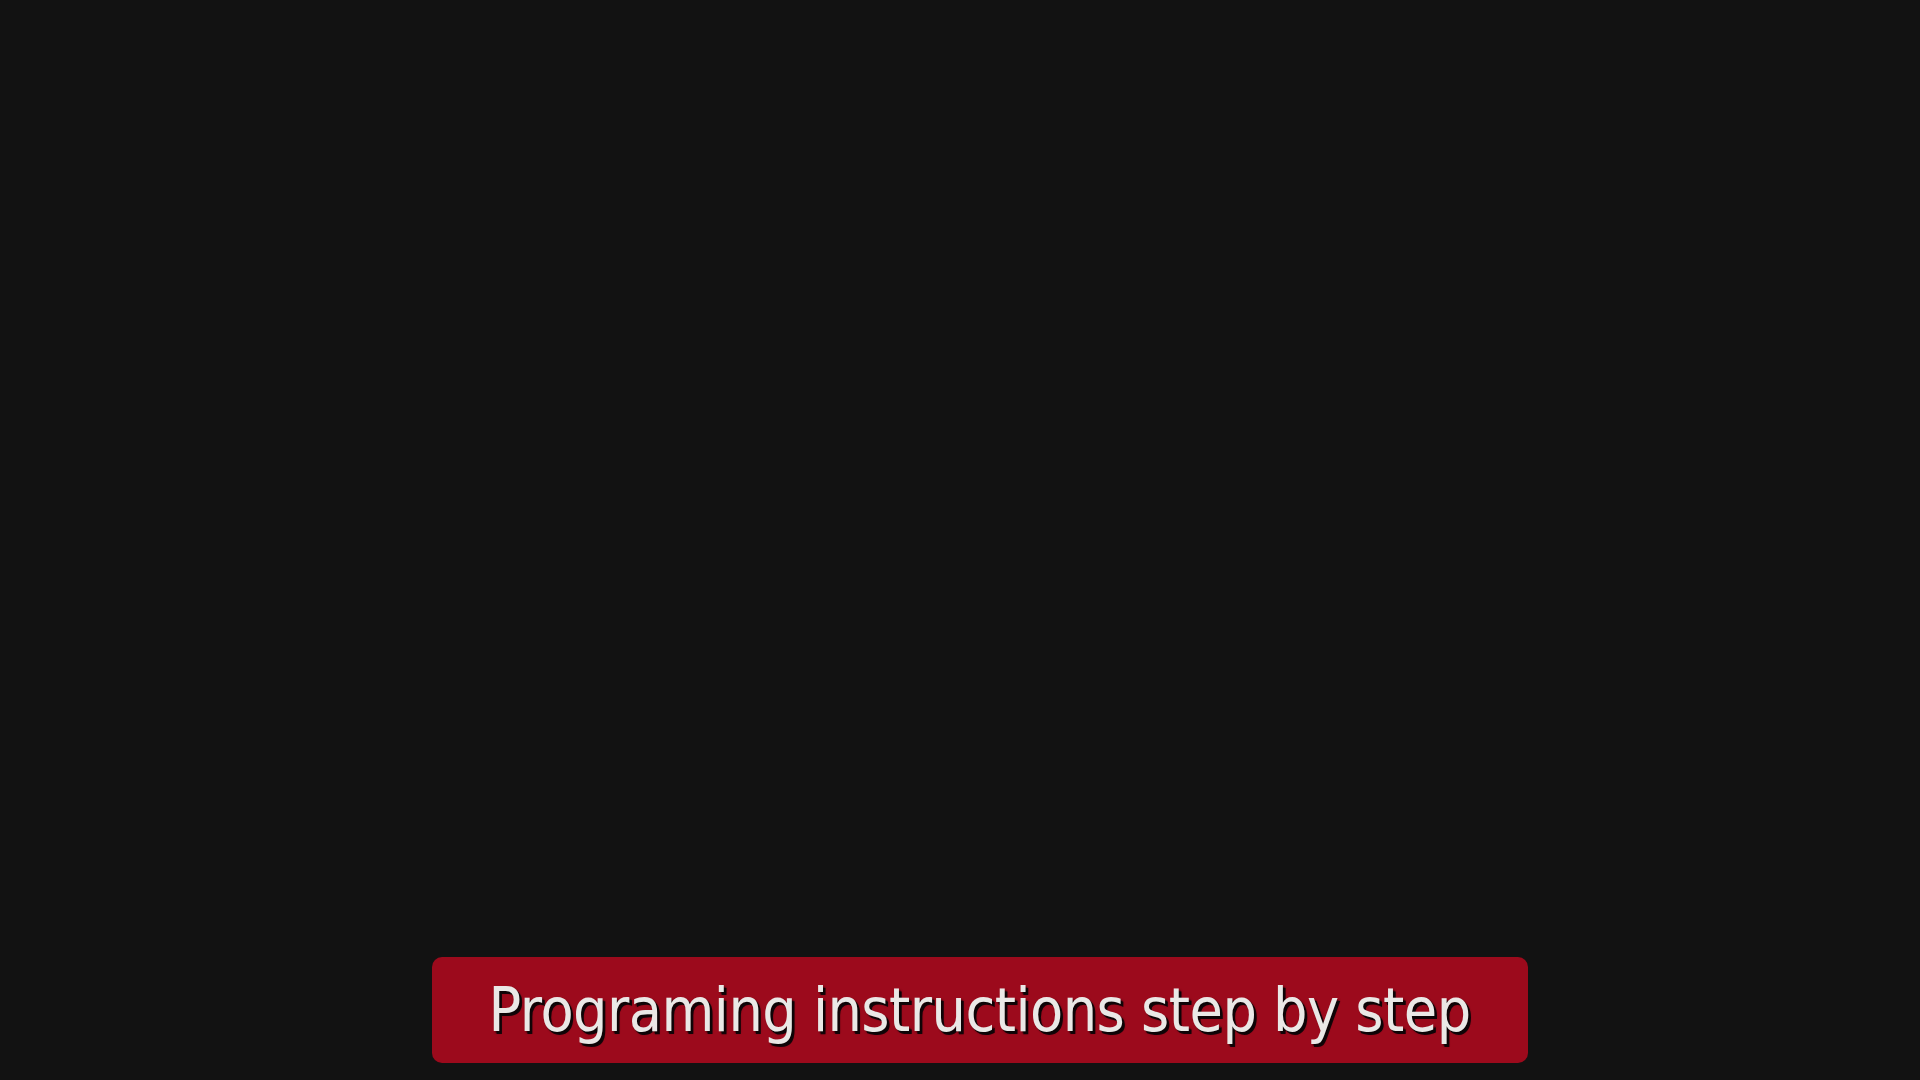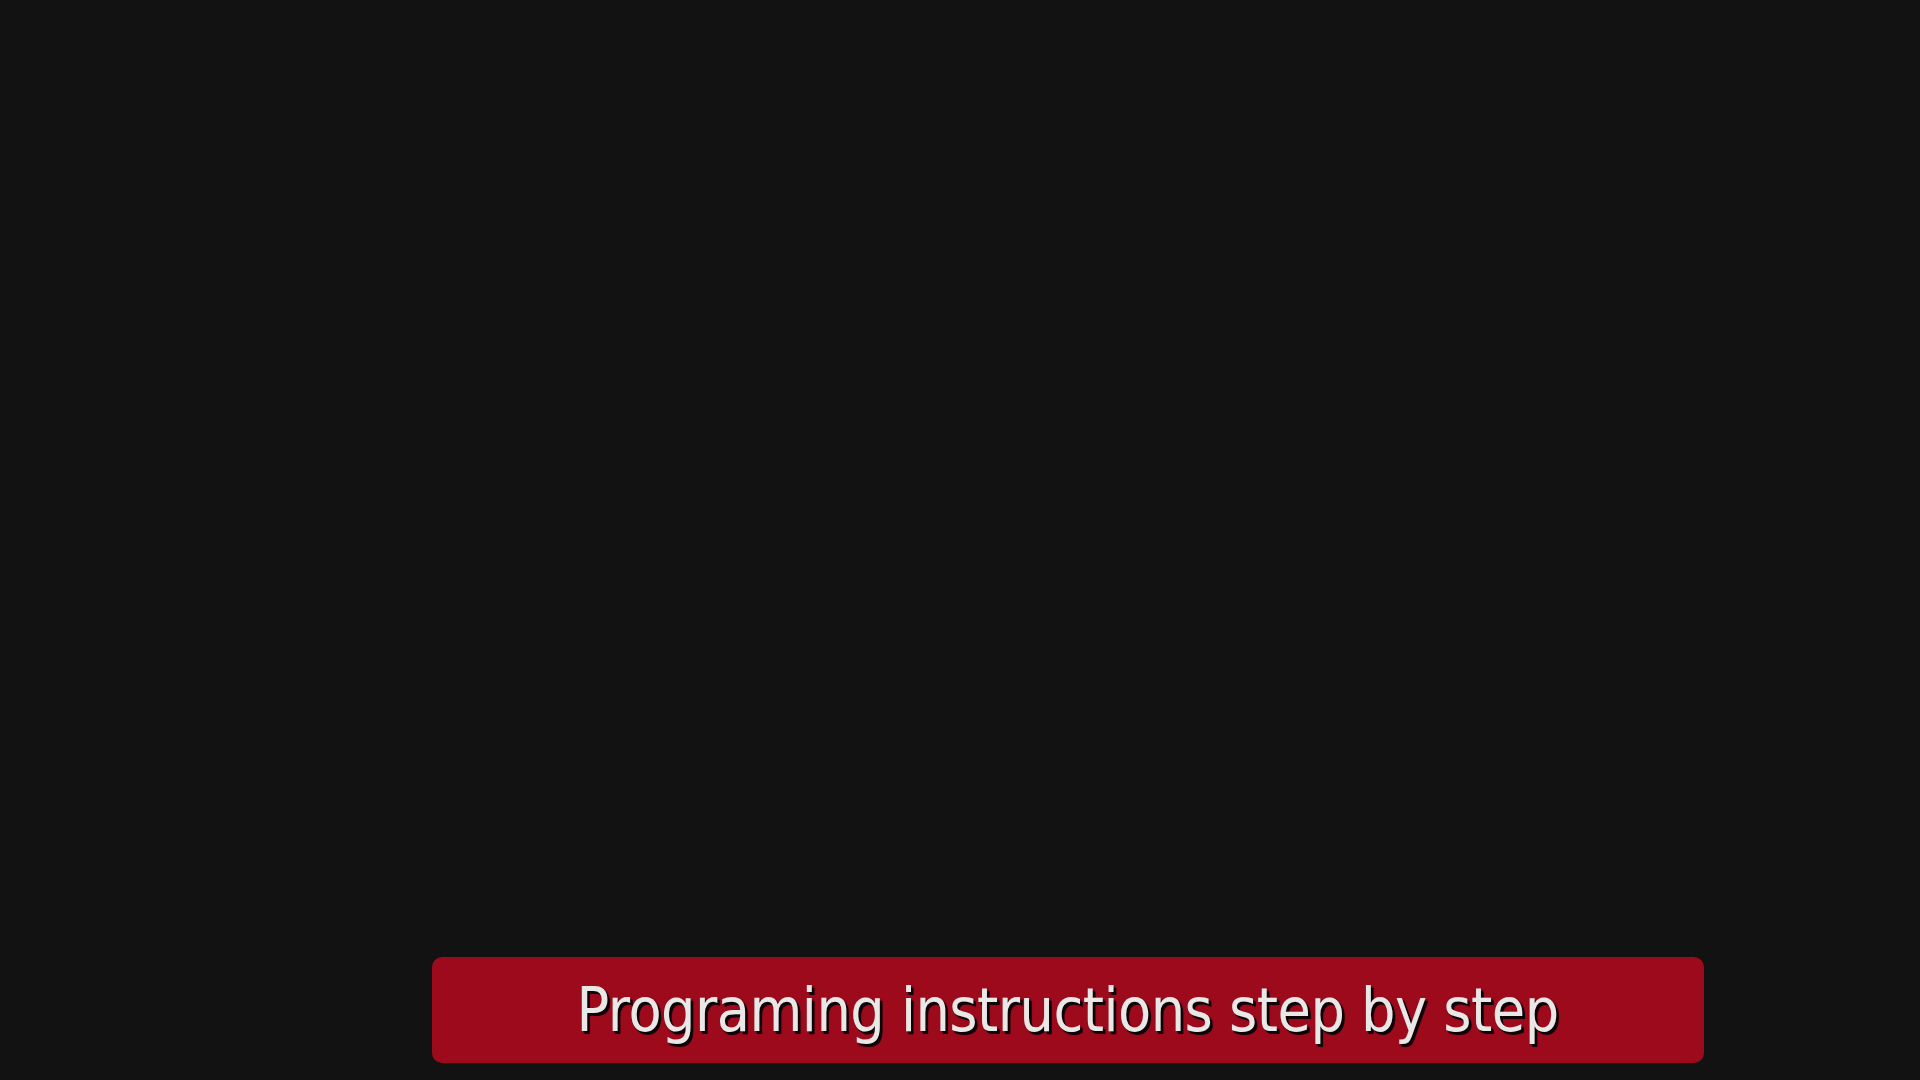--- a/index.html
+++ b/index.html
@@ -33,21 +33,21 @@
     width: 1920px;
     height: 957px;
     background: transparent;
   }
 
   
   .caption-banner {
     position: absolute;
     left: 432px;
     top: 957px;
-    width: 1272px;
+    width: 1096px;
     height: 106px;
     box-sizing: border-box;
     background: #9c0a1c;
     border-radius: 10px;
     display: flex;
     align-items: center;
     justify-content: center;
     padding: 0 16px;
   }
 

